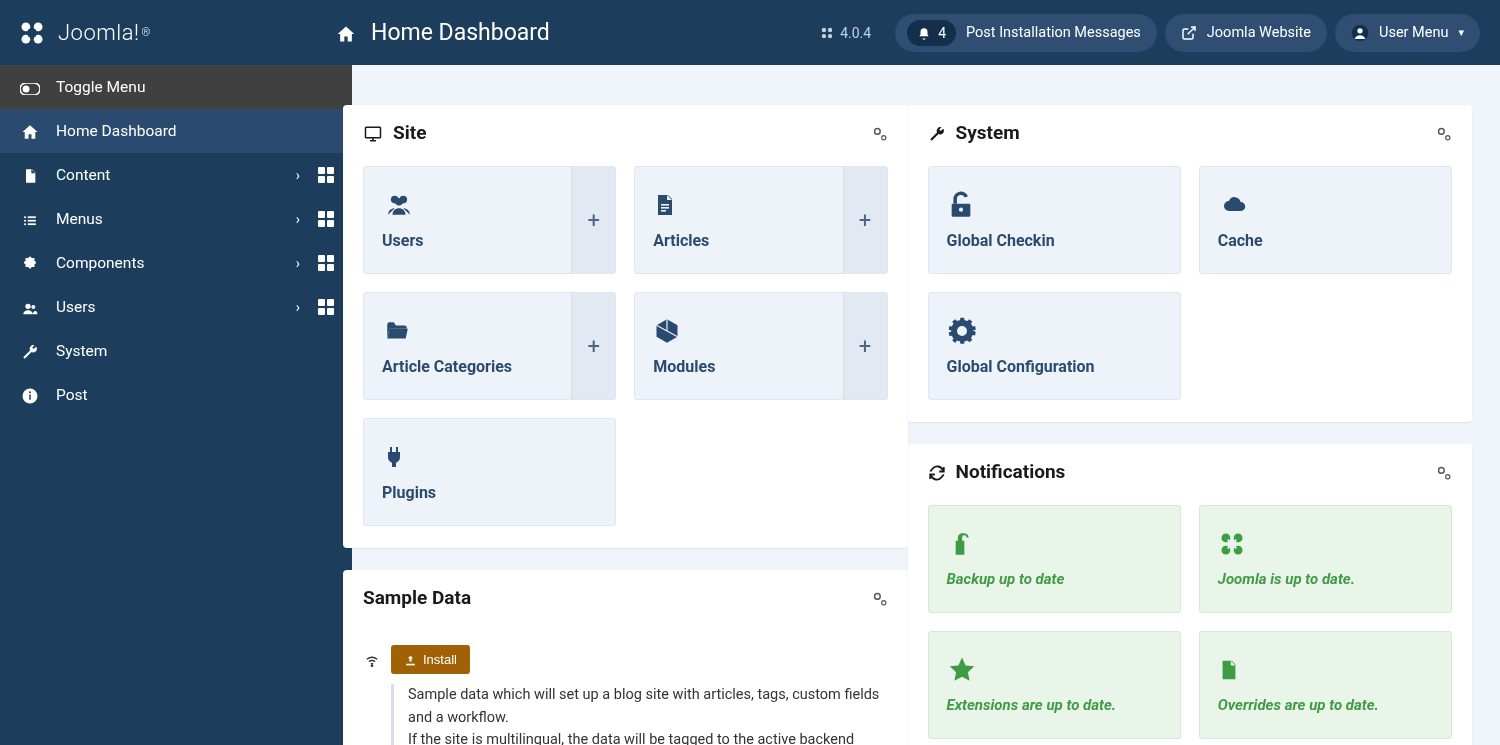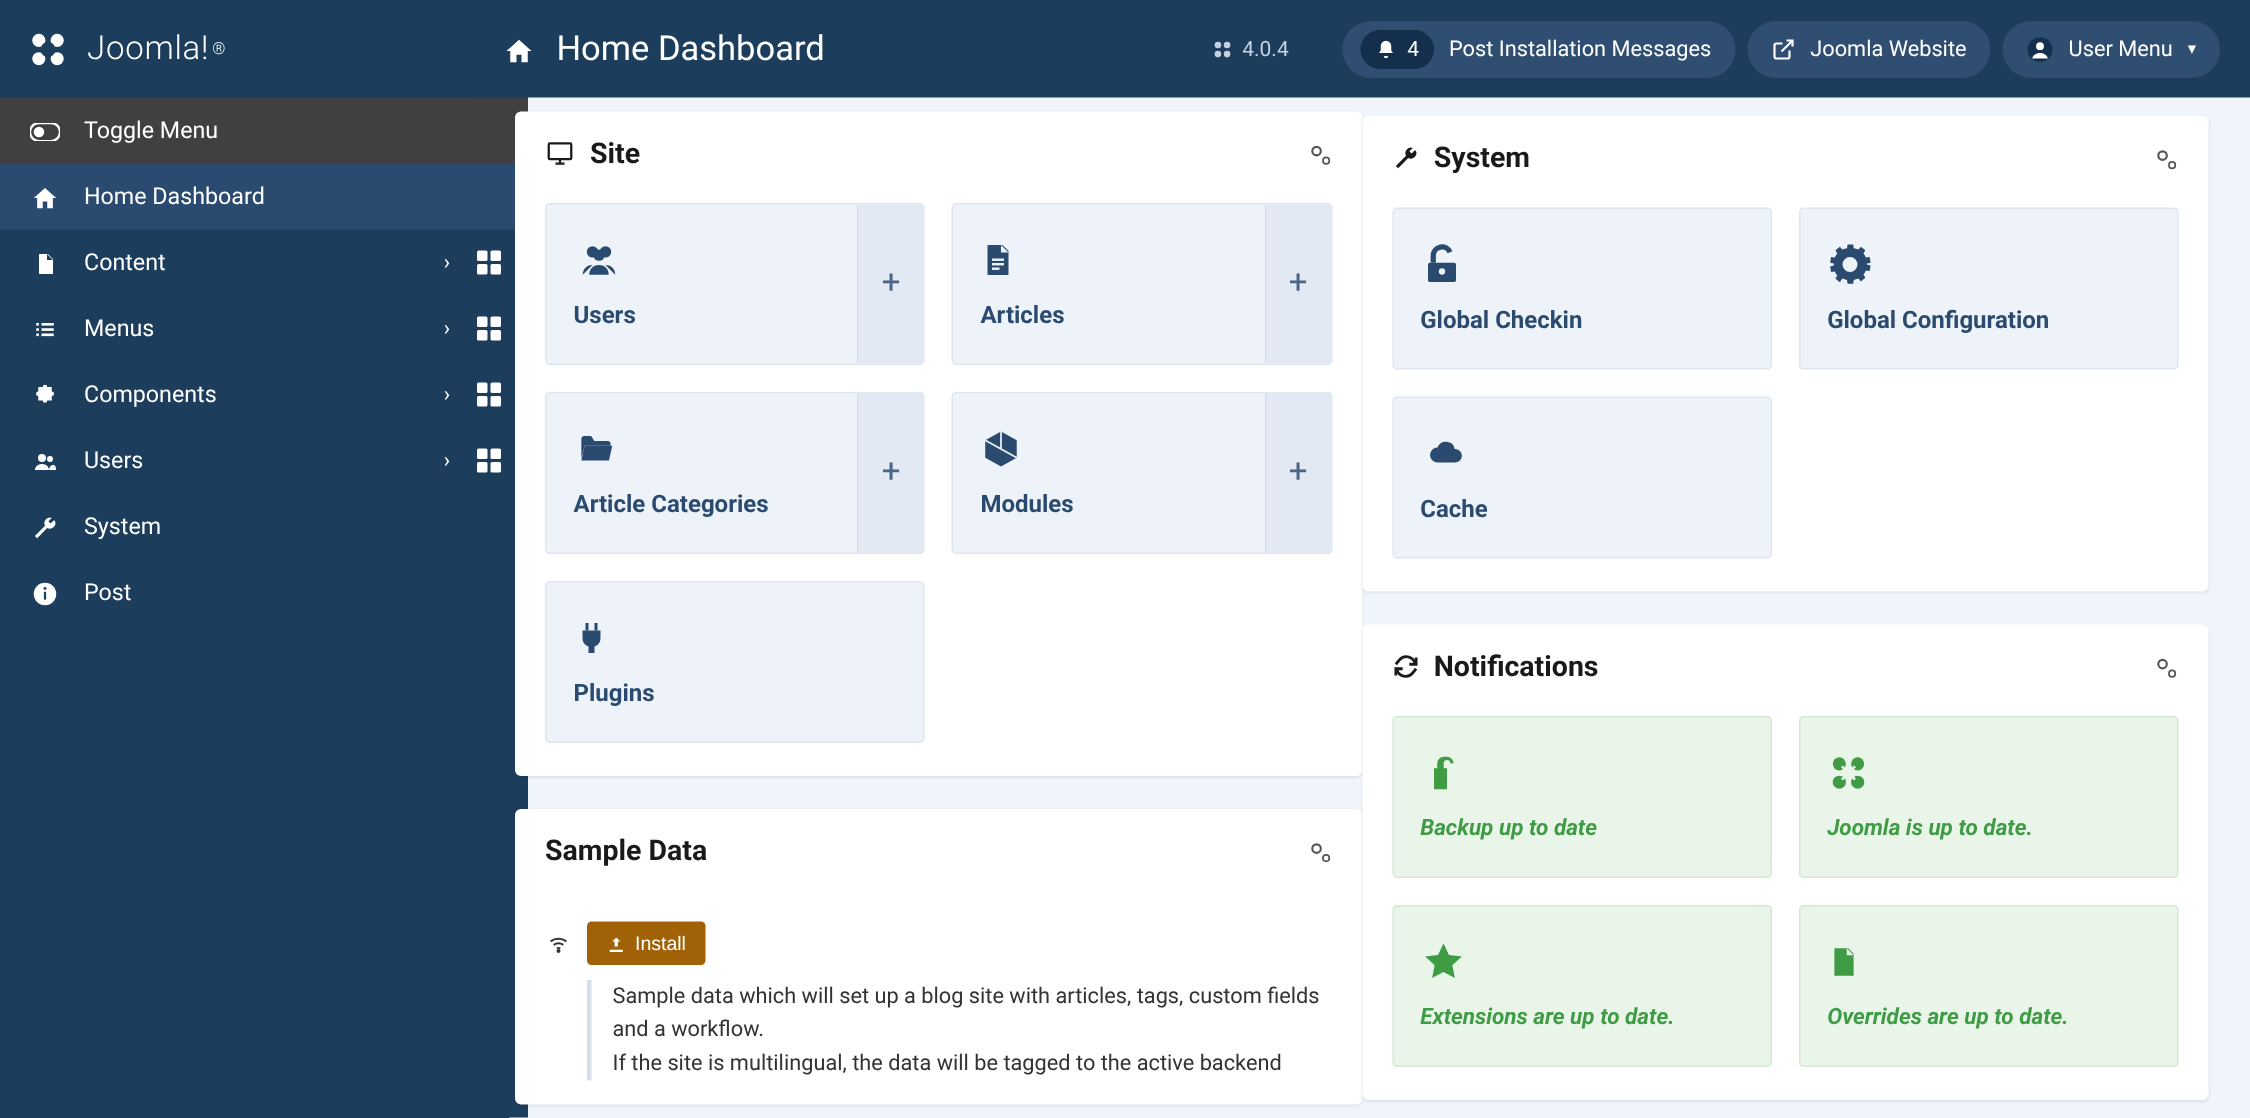--- a/index.html
+++ b/index.html
@@ -14,29 +14,29 @@
 .nav-ico { width: 24px; text-align: center; margin-right: 14px; font-size: 17px; }
 .nav-label { flex: 1; }
 .nav-chev { font-size: 14px; margin-right: 18px; }
 .nav-grid { width: 16px; height: 16px; display: grid; grid-template: 1fr 1fr / 1fr 1fr; gap: 2px; }
 .nav-grid span { background: #fff; border-radius: 1px; }
 .main { position: fixed; left: 315px; top: 0; right: 0; bottom: 0; display: flex; flex-direction: column; }
 .topbar { height: 65px; background: #1c3d5c; color: #fff; display: flex; align-items: center; padding: 0 20px; }
 .top-title { display: flex; align-items: center; font-size: 23px; font-weight: 400; }
 .top-title .ico { margin-right: 14px; font-size: 20px; }
 .top-spacer { flex: 1; }
-.top-ver { display: flex; align-items: center; font-size: 14px; color: #c5d1e0; margin-right: 28px; }
+.top-ver { display: flex; align-items: center; font-size: 14px; color: #c5d1e0; margin-right: 16px; }
 .top-ver svg { margin-right: 6px; }
 .pill { background: #2f4e71; border-radius: 20px; height: 38px; display: flex; align-items: center; padding: 0 16px; margin-left: 8px; font-size: 14.5px; cursor: pointer; }
 .pill .pico { margin-right: 10px; display: flex; align-items: center; }
 .badge-wrap { background: #132f4c; border-radius: 14px; height: 26px; display: flex; align-items: center; padding: 0 10px; margin: 0 10px 0 -4px; }
 .badge-wrap .bell { margin-right: 7px; font-size: 14px; }
 .badge-wrap .cnt { font-size: 14px; }
 .caret-down { margin-left: 10px; font-size: 11px; }
-.content { flex: 1; overflow-y: auto; padding: 40px 28px; display: flex; align-items: center; }
+.content { flex: 1; overflow-y: auto; padding: 40px 28px; display: flex; align-items: flex-start; }
 .col { flex: 1; display: flex; flex-direction: column; gap: 22px; }
 .panel { background: #fff; border-radius: 4px; box-shadow: 0 1px 2px rgba(0,0,0,0.08); }
 .panel-h { display: flex; align-items: center; padding: 16px 20px 14px; }
 .panel-h .pico { margin-right: 10px; font-size: 18px; color: #1a1a1a; }
 .panel-h .ptitle { font-size: 19px; font-weight: 700; color: #1a1a1a; flex: 1; }
 .gear-btn { color: #555; font-size: 16px; cursor: pointer; }
 .tiles { display: grid; grid-template-columns: 1fr 1fr; gap: 18px; padding: 8px 20px 22px; }
 .tile { background: #eef3fa; border: 1px solid #dfe6f0; border-radius: 3px; height: 108px; position: relative; padding: 18px 18px 0; cursor: pointer; }
 .tile-ico { font-size: 30px; color: #2a4b6f; height: 38px; }
 .tile-lbl { font-size: 16px; font-weight: 700; color: #2a4b6f; margin-top: 8px; }
@@ -323,30 +323,30 @@
         <div class="tiles" id="system-tiles">
             <div class="tile">
               <div class="tile-ico"><svg width="28" height="30" viewBox="0 0 24 24" fill="#2a4b6f">
                   <path d="M7 11V7a5 5 0 019.6-2" fill="none" stroke="#2a4b6f" stroke-width="3"></path>
                   <rect x="4" y="11" width="16" height="11" rx="1"></rect>
                   <circle cx="12" cy="16" r="1.8" fill="#eef3fa"></circle>
                 </svg></div>
               <div class="tile-lbl">Global Checkin</div>
             </div>
             <div class="tile">
+              <div class="tile-ico"><svg width="34" height="24" viewBox="0 0 24 24" fill="#2a4b6f">
+                  <path d="M6 18a5 5 0 010-10 6 6 0 0111.5 1A4.5 4.5 0 0118 18z"></path>
+                </svg></div>
+              <div class="tile-lbl">Cache</div>
+            </div>
+            <div class="tile">
               <div class="tile-ico"><svg width="30" height="30" viewBox="0 0 24 24" fill="#2a4b6f">
                   <path d="M12 8a4 4 0 100 8 4 4 0 000-8zm9 4l2 .5-.5 3-2-.3a9 9 0 01-1.3 2.2l1 1.7-2.4 1.9-1.3-1.5a9 9 0 01-2.5.7l-.3 2h-3l-.3-2a9 9 0 01-2.5-.7L6.6 21.5 4.2 19.6l1-1.7A9 9 0 013.9 15.7l-2 .3L1.4 13l2-.5v-1l-2-.5.5-3 2 .3A9 9 0 015.2 6.1l-1-1.7L6.6 2.5l1.3 1.5a9 9 0 012.5-.7l.3-2h3l.3 2a9 9 0 012.5.7l1.3-1.5 2.4 1.9-1 1.7a9 9 0 011.3 2.2l2-.3.5 3-2 .5z"></path>
                 </svg></div>
               <div class="tile-lbl">Global Configuration</div>
-            </div>
-            <div class="tile">
-              <div class="tile-ico"><svg width="34" height="24" viewBox="0 0 24 24" fill="#2a4b6f">
-                  <path d="M6 18a5 5 0 010-10 6 6 0 0111.5 1A4.5 4.5 0 0118 18z"></path>
-                </svg></div>
-              <div class="tile-lbl">Cache</div>
             </div>
           </div>
       </div>
       <div class="panel">
         <div class="panel-h">
           <span class="pico"><svg width="18" height="18" viewBox="0 0 24 24" fill="none" stroke="#1a1a1a" stroke-width="2.5">
                 <path d="M21 4v6h-6"></path>
                 <path d="M3 20v-6h6"></path>
                 <path d="M20 9A8 8 0 006 6.3L3 10"></path>
                 <path d="M4 15a8 8 0 0014 2.7l3-3.7"></path>

